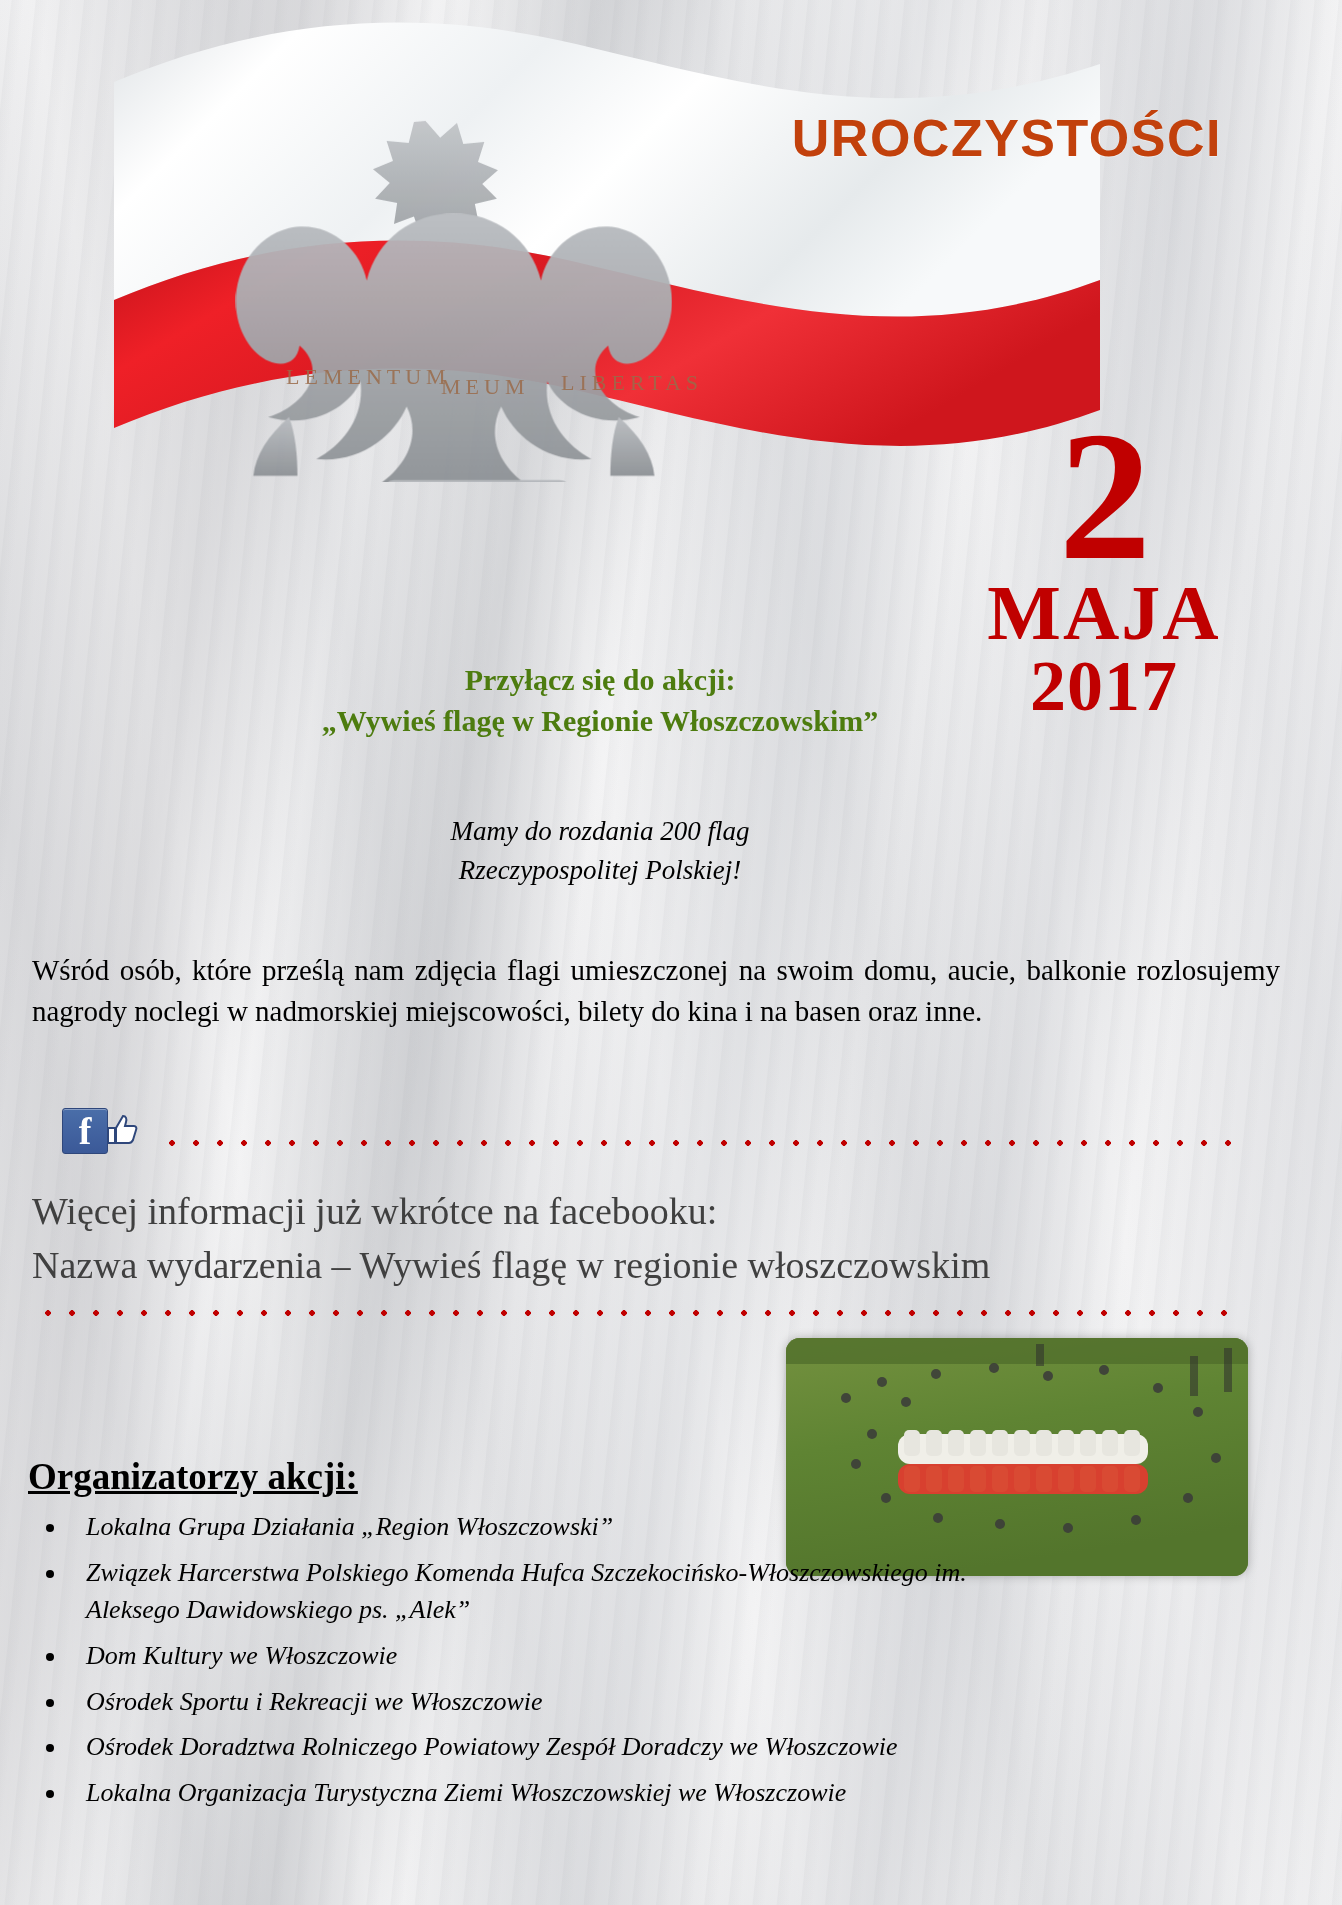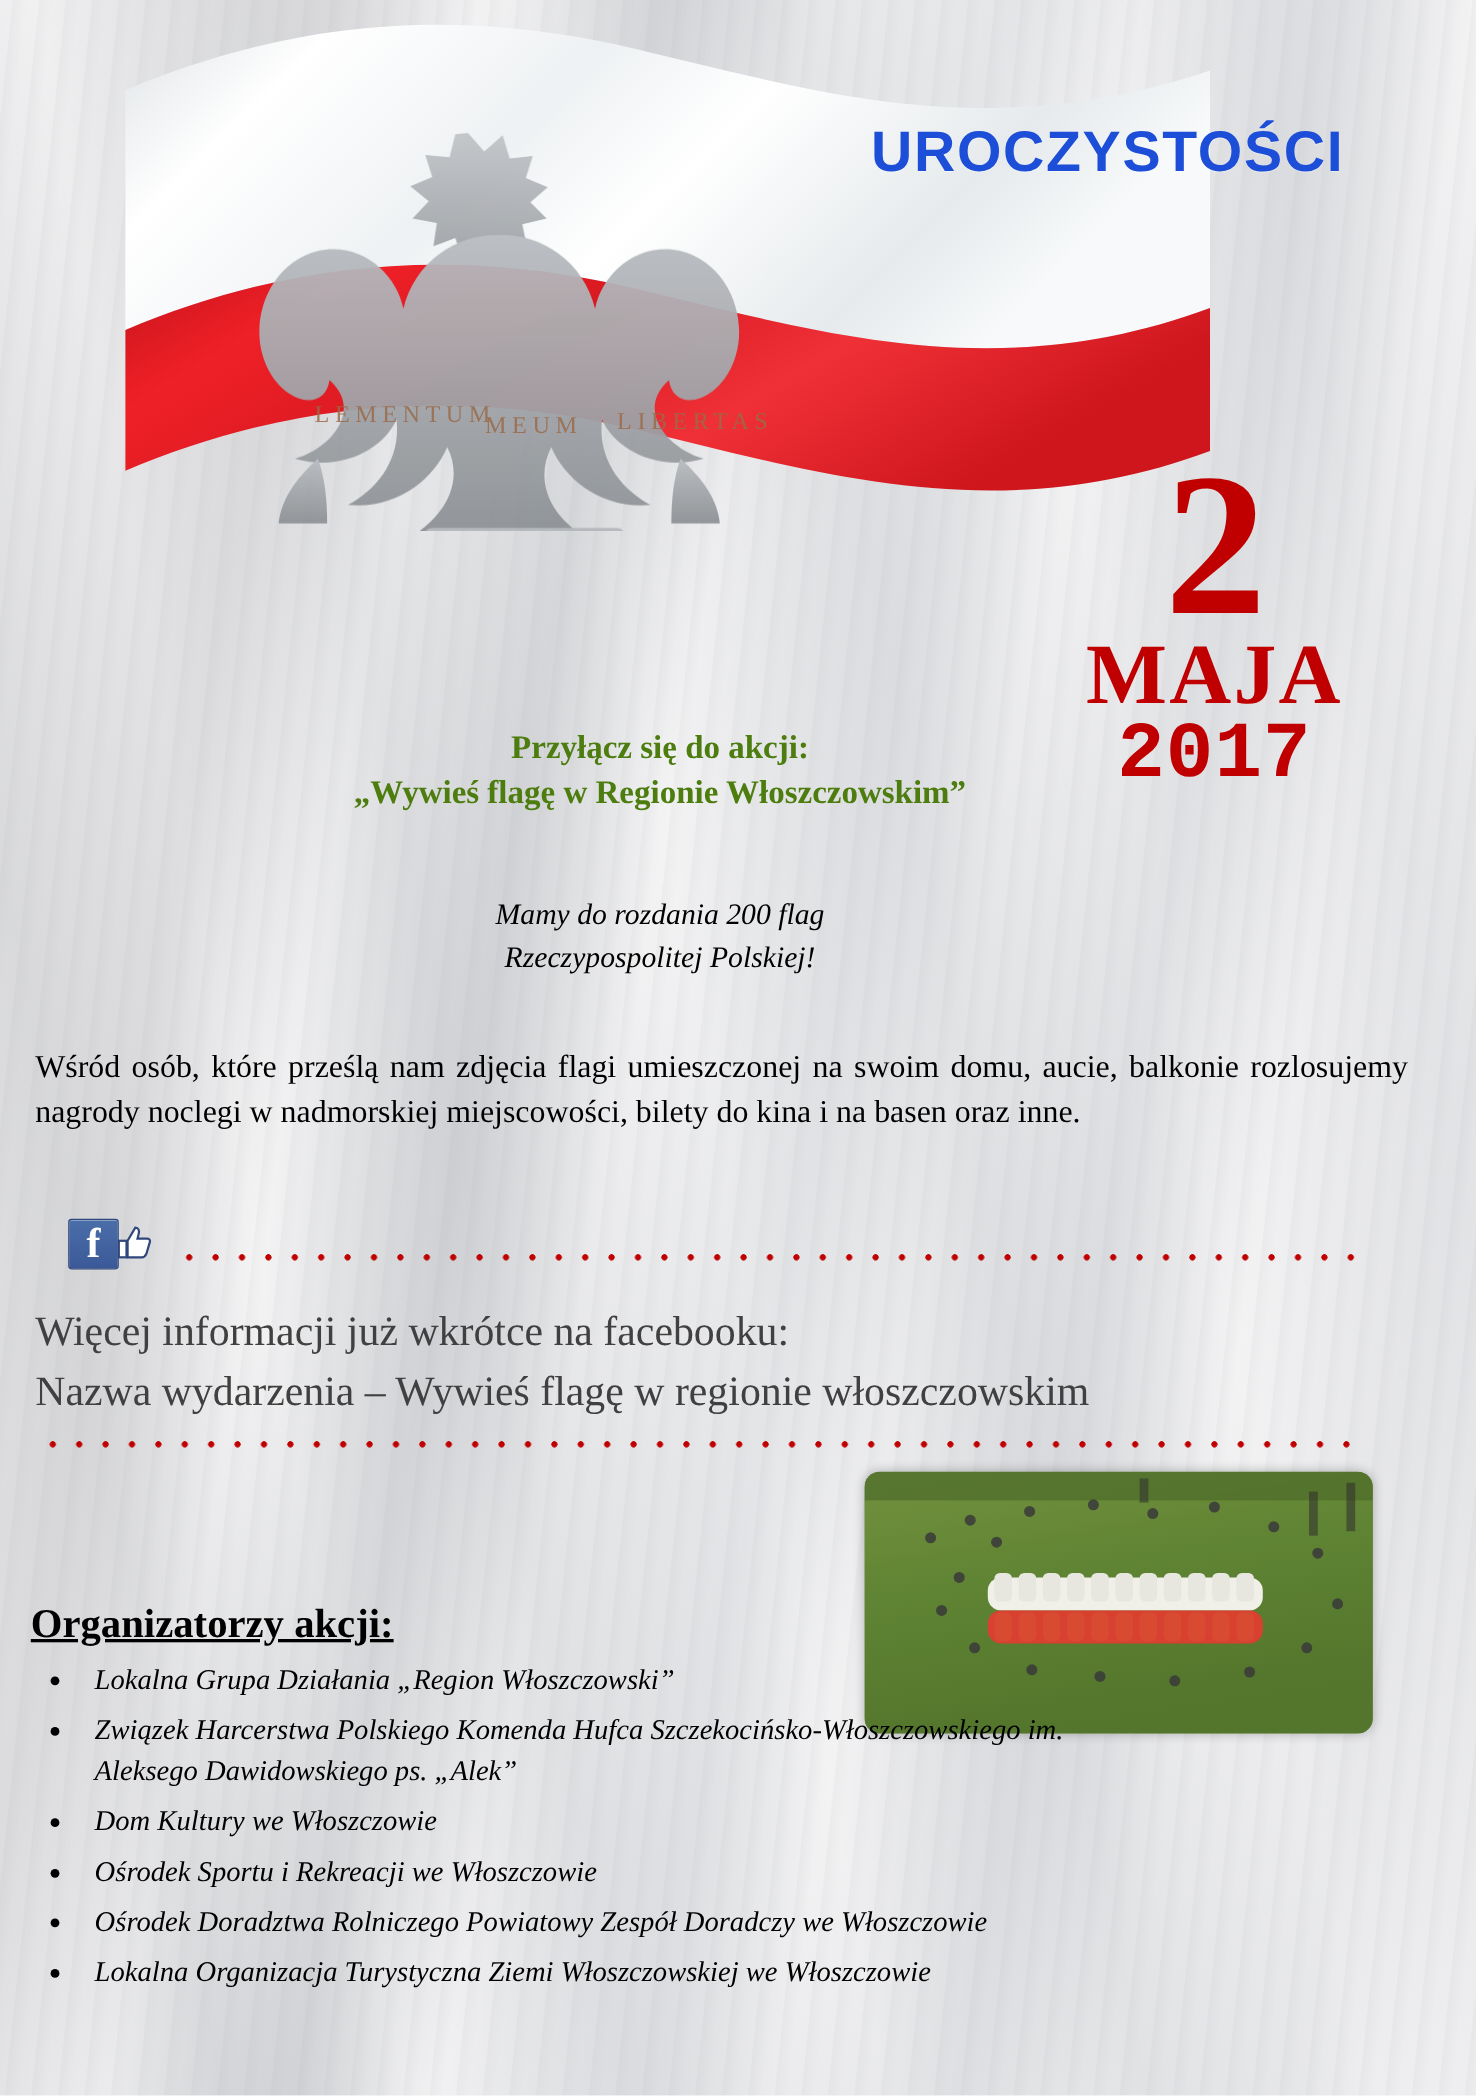--- a/index.html
+++ b/index.html
@@ -47,21 +47,21 @@
     top: 12px;
     width: 1000px;
     height: 470px;
   }
   .flag-wrap svg { display:block; width:100%; height:100%; }
 
   .flag-title {
     position: absolute;
     right: 120px;
     top: 112px;
-    color: #1d4ed8;
+    color: #c2410c;
     font-family: "Liberation Sans", sans-serif;
     font-weight: bold;
     font-size: 52px;
     line-height: 1.02;
     letter-spacing: 1.5px;
     text-align: left;
     z-index: 5;
     text-shadow: 0 1px 0 rgba(255,255,255,0.4);
   }
 
@@ -84,21 +84,21 @@
   }
   .date-month {
     font-family: "Liberation Serif", serif;
     font-weight: bold;
     font-size: 78px;
     line-height: 0.95;
     letter-spacing: 2px;
     margin-top: 4px;
   }
   .date-year {
-    font-family: Liberation Mono, monospace;
+    font-family: Liberation Serif, serif;
     font-weight: bold;
     font-size: 72px;
     line-height: 1.0;
     letter-spacing: 1px;
   }
 
   
   .headline {
     position: absolute;
     left: 150px;

